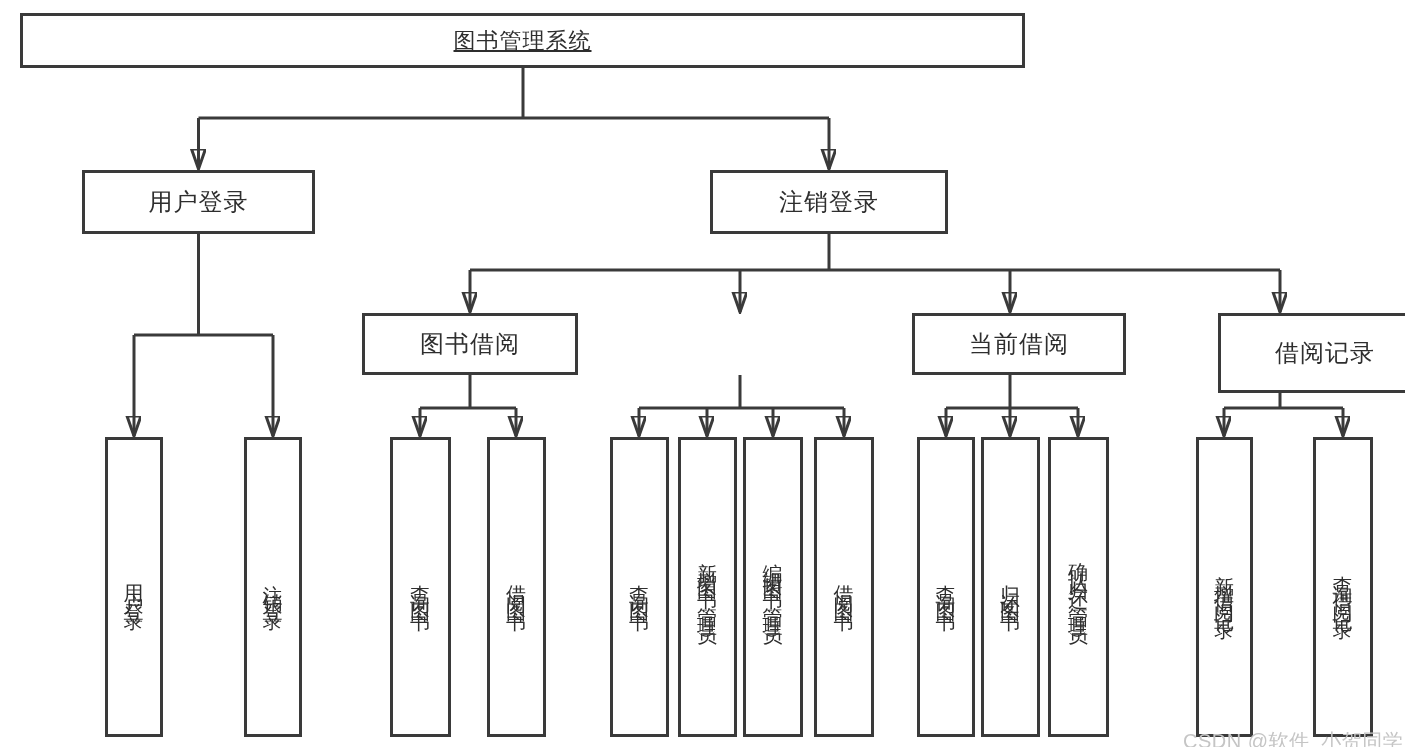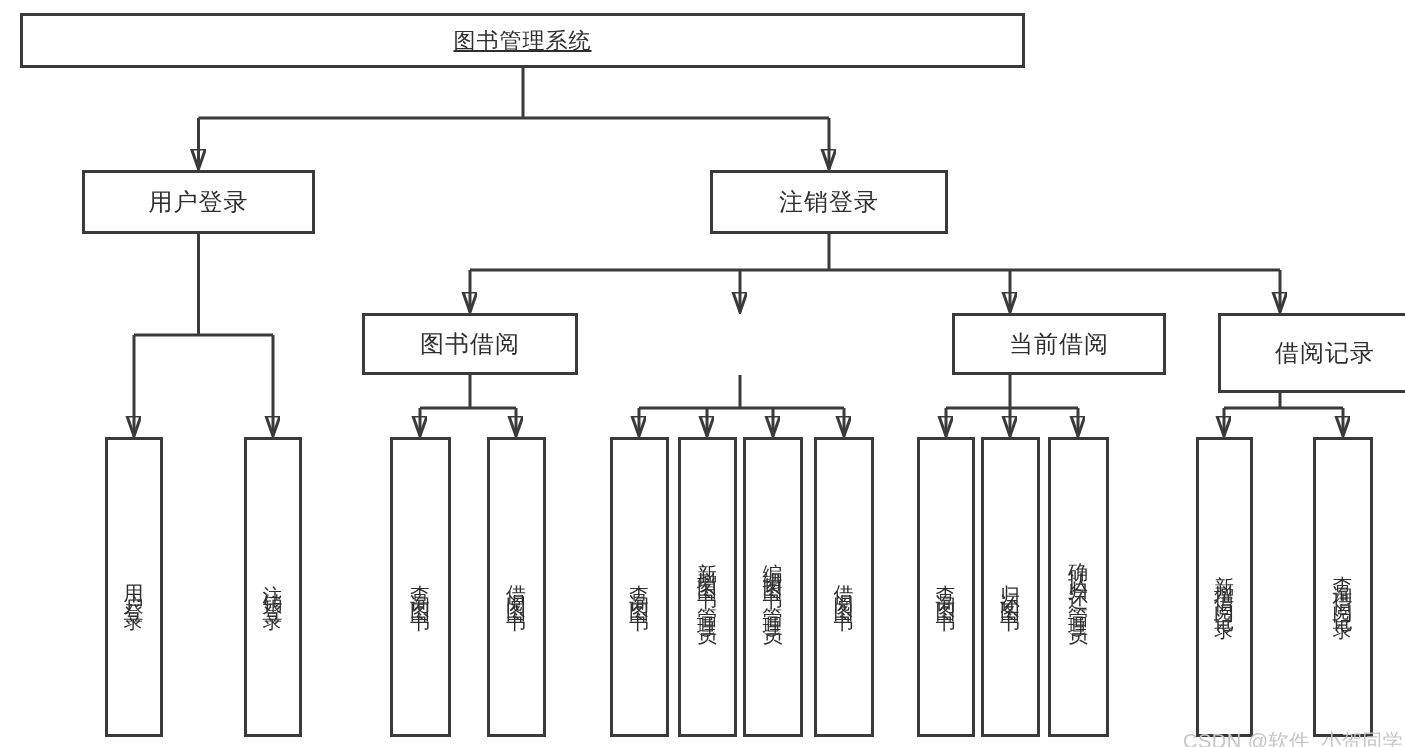--- a/index.html
+++ b/index.html
@@ -131,21 +131,21 @@
   <div class="node" style="left:82px;top:170px;width:233px;height:64px">
     <span class="hlabel">用户登录</span>
   </div>
   <div class="node" style="left:710px;top:170px;width:238px;height:64px">
     <span class="hlabel">注销登录</span>
   </div>
 
   <div class="node" style="left:362px;top:313px;width:216px;height:62px">
     <span class="hlabel">图书借阅</span>
   </div>
-  <div class="node" style="left:952px;top:313px;width:214px;height:62px">
+  <div class="node" style="left:912px;top:313px;width:214px;height:62px">
     <span class="hlabel">当前借阅</span>
   </div>
   <div class="node" style="left:1218px;top:313px;width:214px;height:80px">
     <span class="hlabel">借阅记录</span>
   </div>
 
   <div class="node leaf" style="left:105px;width:58px">
     <span class="vlabel">用户登录</span>
   </div>
   <div class="node leaf" style="left:244px;width:58px">

